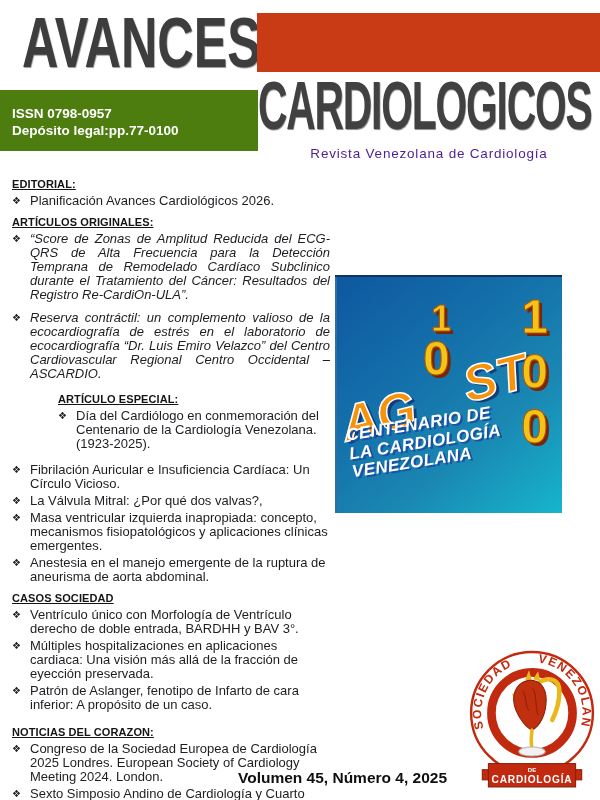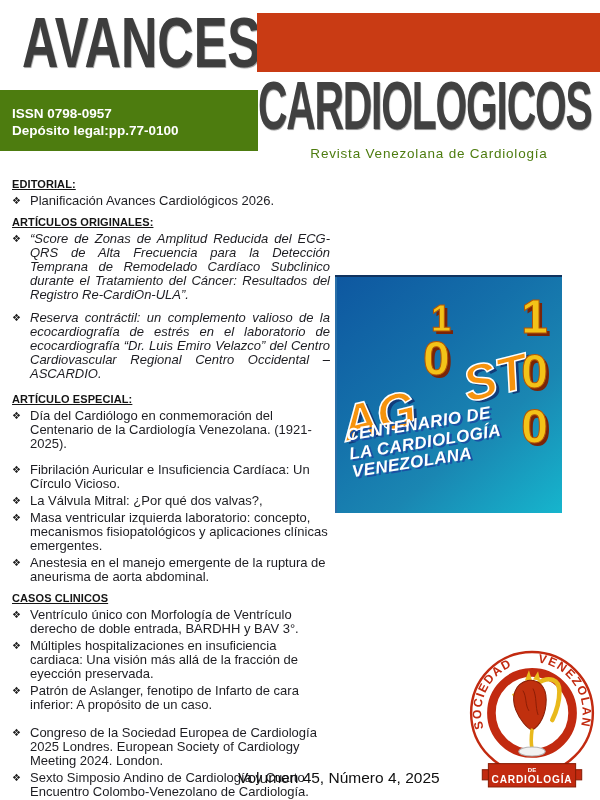--- a/index.html
+++ b/index.html
@@ -19,21 +19,21 @@
     color:#ffffff;font-weight:700;font-size:13.5px;line-height:17px;
     padding:15px 0 0 12px;box-sizing:border-box;margin-top:8px;
   }
   .cardiologicos{
     position:absolute;left:258px;top:68px;font-size:68px;font-weight:800;color:#414141;
     transform:scaleX(.60);transform-origin:left top;white-space:nowrap;line-height:74px;
     letter-spacing:-2px;text-shadow:1px 1px 1px #8f8f8f;
   }
   .subtitle{
     position:absolute;left:258px;top:146px;width:342px;text-align:center;
-    color:#4d7c0f;font-size:13.5px;line-height:16px;letter-spacing:.8px;font-weight:500;
+    color:#4c1d95;font-size:13.5px;line-height:16px;letter-spacing:.8px;font-weight:500;
   }
   
   .toc{position:absolute;left:12px;top:170px;width:318px;}
   .sec{margin-top:8px;}
   .sec-head{
     font-size:11px;font-weight:800;text-decoration:underline;color:#141414;
     margin-bottom:4px;letter-spacing:.1px;
   }
   .item{display:flex;margin-bottom:3px;}
   .bullet{flex:0 0 18px;font-size:10px;line-height:14px;color:#222;}
@@ -63,21 +63,21 @@
     font-weight:800;color:#f3c318;text-shadow:3px 3px 0 #7a2408;
     -webkit-text-stroke:1px #b35606;font-size:48px;line-height:55px;
   }
   .caption{
     position:absolute;left:10px;top:152px;transform:rotate(-9deg);transform-origin:left top;
     color:#ffffff;font-weight:800;font-style:italic;font-size:17px;line-height:18.5px;
     letter-spacing:.4px;text-shadow:2px 2px 0 #1b4fa3;white-space:nowrap;
   }
   
   .volume{
-    position:absolute;left:238px;top:769px;font-size:15.5px;font-weight:400;color:#0f0f0f;
+    position:absolute;left:238px;top:769px;font-size:15.5px;font-weight:700;color:#0f0f0f;
     white-space:nowrap;
   }
   .logo{position:absolute;left:468px;top:650px;width:128px;height:140px;}
 </style>
 </head>
 <body>
 
 <div class="avances">AVANCES</div>
 <div class="red-top"></div>
 
@@ -107,64 +107,65 @@
     <div class="item">
       <span class="bullet">❖</span>
       <span class="itx">“Score de Zonas de Amplitud Reducida del ECG-QRS de Alta Frecuencia para la Detección Temprana de Remodelado Cardíaco Subclinico durante el Tratamiento del Cáncer: Resultados del Registro Re-CardiOn-ULA”.</span>
     </div>
     <div class="item" style="margin-top:9px;">
       <span class="bullet">❖</span>
       <span class="itx">Reserva contráctil: un complemento valioso de la ecocardiografía de estrés en el laboratorio de ecocardiografía “Dr. Luis Emiro Velazco” del Centro Cardiovascular Regional Centro Occidental – ASCARDIO.</span>
     </div>
   </div>
 
+  <div class="sec" style="margin-top:12px;margin-left:46px;">
+    <div class="sec-head">ARTÍCULO ESPECIAL:</div>
+    <div class="item">
+      <span class="bullet">❖</span>
+      <span class="itx">Día del Cardiólogo en conmemoración del Centenario de la Cardiología Venezolana.  (1923-2025).</span>
+    </div>
+  </div>
+
   <div class="sec" style="margin-top:12px;">
-    <div class="sec-head">ARTÍCULO ESPECIAL:</div>
-    <div class="item">
-      <span class="bullet">❖</span>
-      <span class="itx">Día del Cardiólogo en conmemoración del Centenario de la Cardiología Venezolana.  (1921-2025).</span>
-    </div>
-  </div>
-
-  <div class="sec" style="margin-top:12px;">
     <div class="item">
       <span class="bullet">❖</span>
       <span class="itx">Fibrilación Auricular e Insuficiencia Cardíaca: Un Círculo Vicioso.</span>
     </div>
     <div class="item">
       <span class="bullet">❖</span>
       <span class="itx">La Válvula Mitral: ¿Por qué dos valvas?,</span>
     </div>
     <div class="item">
       <span class="bullet">❖</span>
-      <span class="itx">Masa ventricular izquierda laboratorio: concepto, mecanismos fisiopatológicos y aplicaciones clínicas emergentes.</span>
+      <span class="itx">Masa ventricular izquierda inapropiada: concepto, mecanismos fisiopatológicos y aplicaciones clínicas emergentes.</span>
     </div>
     <div class="item">
       <span class="bullet">❖</span>
       <span class="itx">Anestesia en el manejo emergente de la ruptura de aneurisma de aorta abdominal.</span>
     </div>
   </div>
 
   <div class="sec">
-    <div class="sec-head">CASOS CLINICOS</div>
+    <div class="sec-head">CASOS SOCIEDAD</div>
     <div class="item">
       <span class="bullet">❖</span>
       <span class="itx">Ventrículo único con Morfología de Ventrículo derecho de doble entrada, BARDHH y BAV 3°.</span>
     </div>
     <div class="item">
       <span class="bullet">❖</span>
-      <span class="itx">Múltiples hospitalizaciones en insuficiencia cardiaca: Una visión más allá de la fracción de eyección preservada.</span>
+      <span class="itx">Múltiples hospitalizaciones en aplicaciones cardiaca: Una visión más allá de la fracción de eyección preservada.</span>
     </div>
     <div class="item">
       <span class="bullet">❖</span>
       <span class="itx">Patrón de Aslanger, fenotipo de Infarto de cara inferior: A propósito de un caso.</span>
     </div>
   </div>
 
   <div class="sec" style="margin-top:14px;">
+    <div class="sec-head">NOTICIAS DEL CORAZON:</div>
     <div class="item">
       <span class="bullet">❖</span>
       <span class="itx">Congreso de la Sociedad Europea de Cardiología 2025 Londres. European Society of Cardiology Meeting 2024. London.</span>
     </div>
     <div class="item">
       <span class="bullet">❖</span>
       <span class="itx">Sexto Simposio Andino de Cardiología y Cuarto Encuentro Colombo-Venezolano de Cardiología. 2025. Bucaramanga.</span>
     </div>
     <div class="item">
       <span class="bullet">❖</span>

